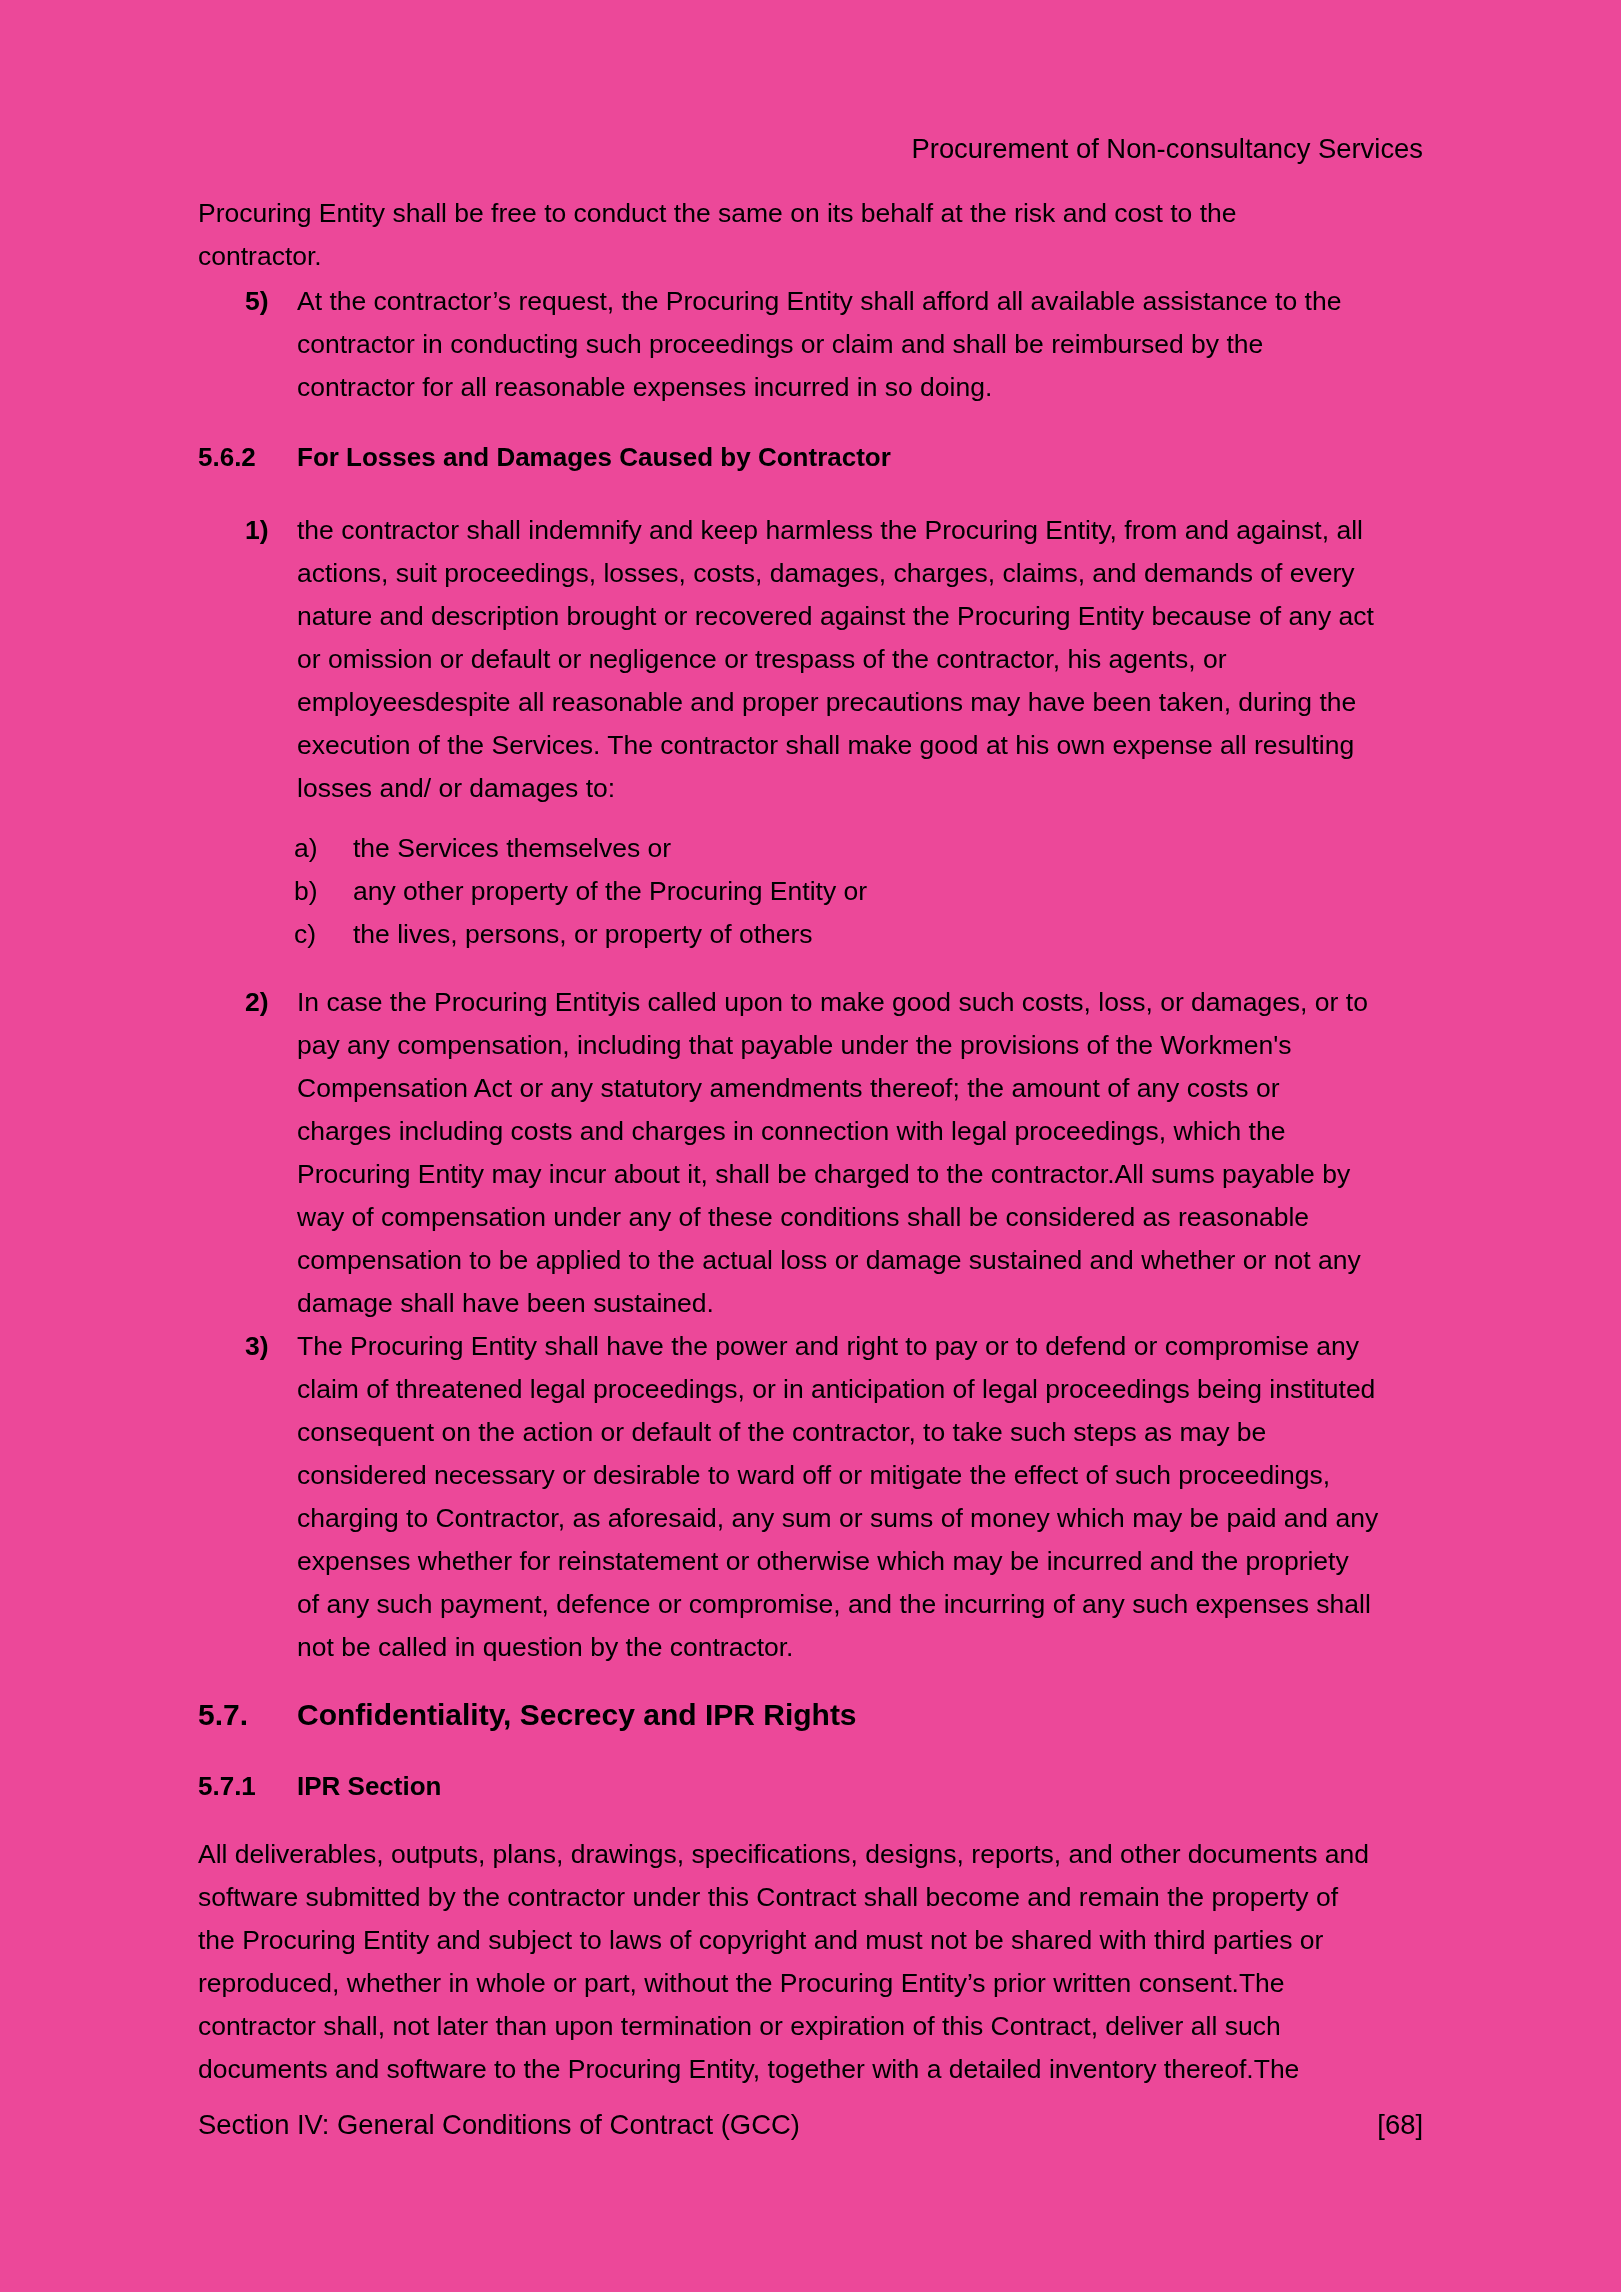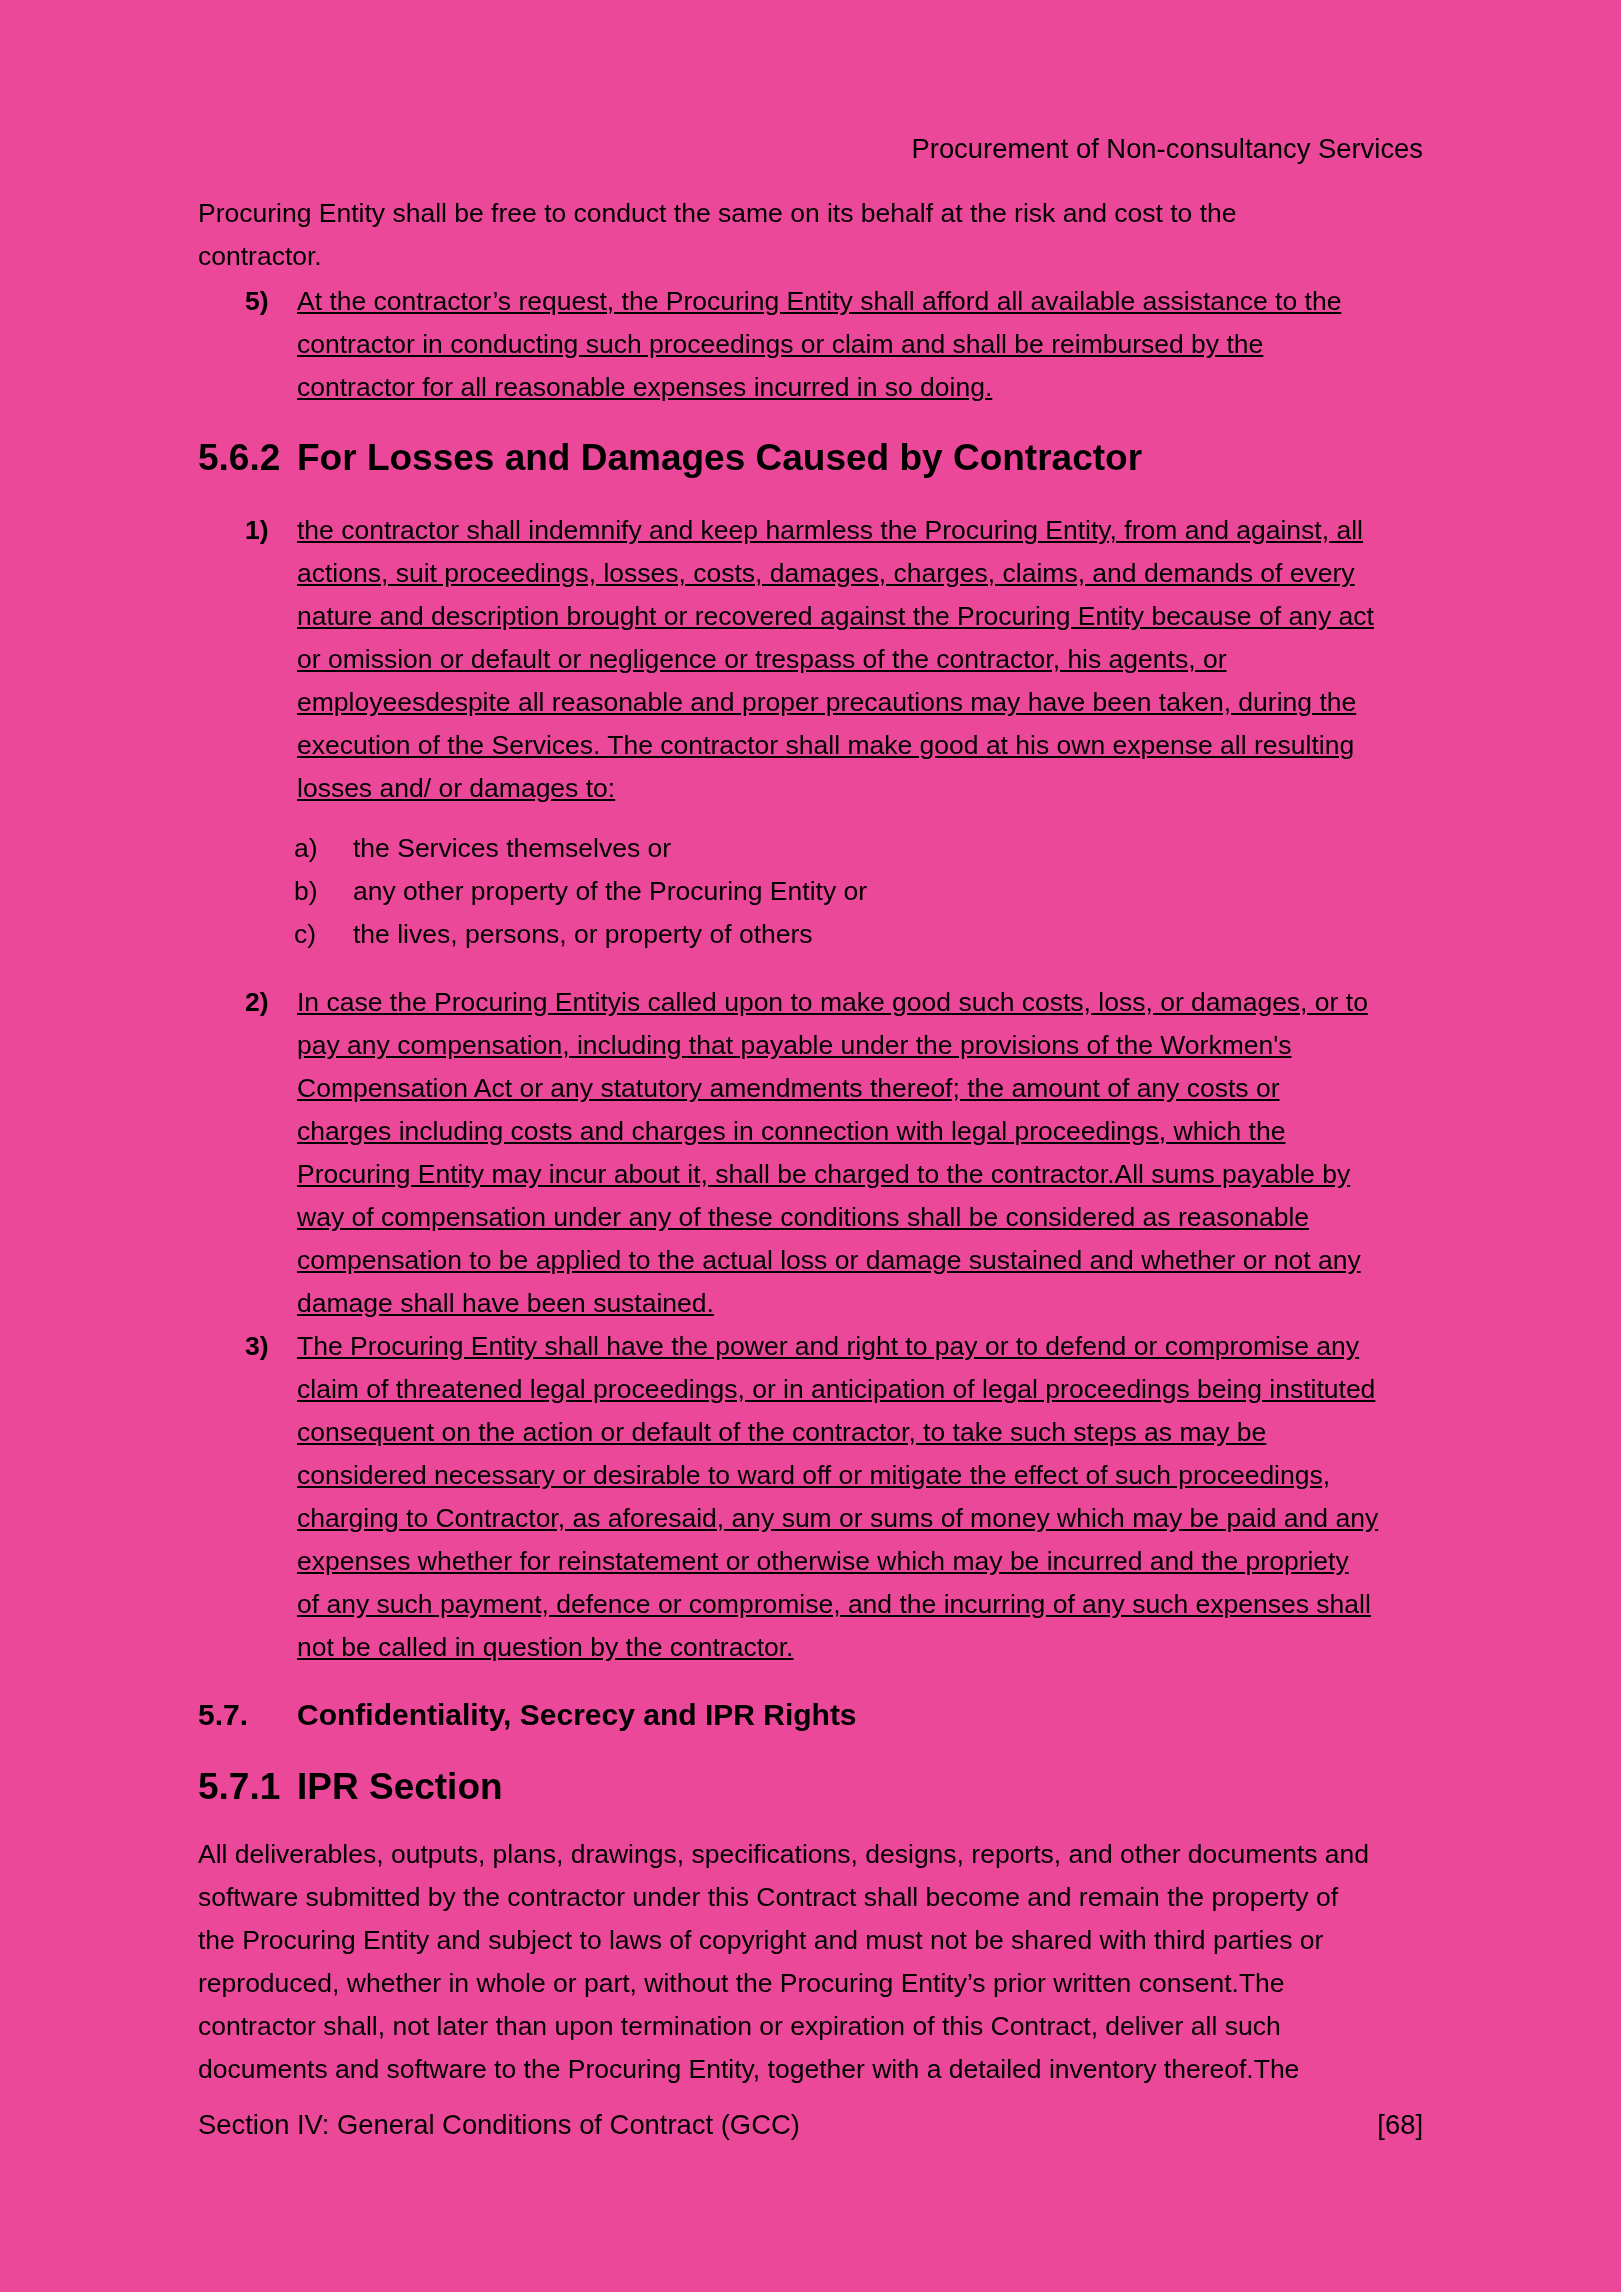--- a/index.html
+++ b/index.html
@@ -38,41 +38,41 @@
   .list-item {
     display: flex;
     align-items: flex-start;
   }
   .list-item .marker {
     margin-left: 47px;
     width: 52px;
     flex-shrink: 0;
     font-weight: bold;
   }
-  .list-item .item-text { flex: 1 1 auto; text-decoration: underline; }
+  .list-item .item-text { flex: 1 1 auto; }
   .sub-item {
     display: flex;
     align-items: flex-start;
   }
   .sub-item .marker {
     margin-left: 96px;
     width: 59px;
     flex-shrink: 0;
     font-weight: normal;
   }
   .heading {
     display: flex;
     align-items: flex-start;
     font-weight: bold;
   }
   .heading .h-num {
     width: 99px;
     flex-shrink: 0;
   }
-  .h-small { font-size: 37px; line-height: 43px; }
+  .h-small { font-size: 26px; line-height: 43px; }
   .h-large { font-size: 30px; line-height: 47px; }
 
   .m-item5 { margin-top: 2px; }
   .m-h562  { margin-top: 27.4px; }
   .m-item1 { margin-top: 30px; }
   .m-sub   { margin-top: 16.7px; }
   .m-item2 { margin-top: 24.5px; }
   .m-item3 { margin-top: 0px; }
   .m-h57   { margin-top: 22.5px; }
   .m-h571  { margin-top: 27px; }

